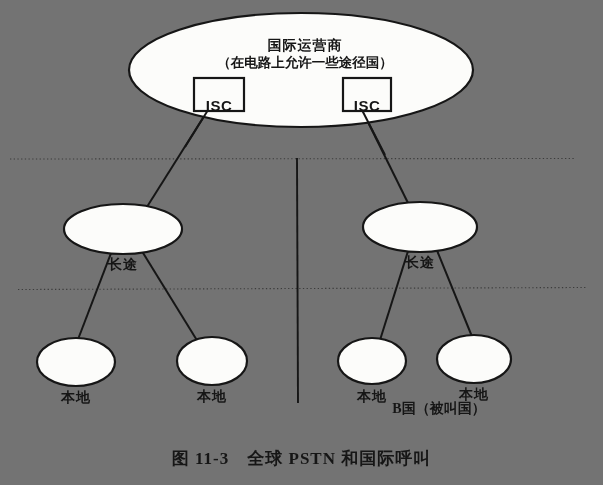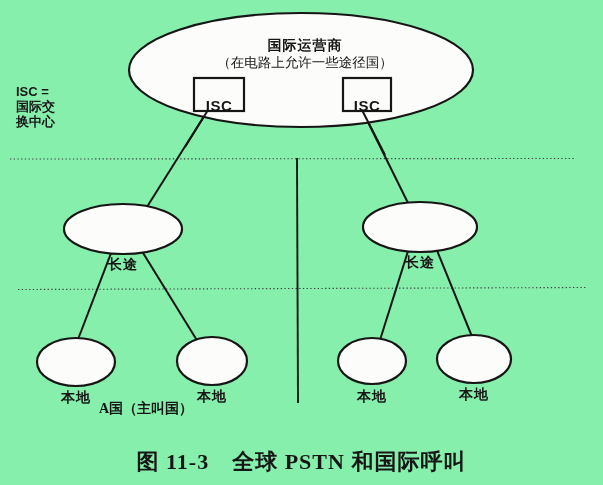--- a/index.html
+++ b/index.html
@@ -5,21 +5,21 @@
   html, body {
     margin: 0;
     padding: 0;
     background: #ffffff;
     font-family: "Liberation Serif", serif;
   }
   .stage {
     position: relative;
     width: 603px;
     height: 485px;
-    background: #86efac;
+    background: #737373;
     overflow: hidden;
     color: #161616;
   }
   .stage svg {
     position: absolute;
     left: 0;
     top: 0;
   }
   .txt {
     position: absolute;
@@ -28,21 +28,21 @@
     white-space: nowrap;
   }
   .center { text-align: center; }
   .cloud-title {
     font-size: 14px;
     font-weight: 700;
     letter-spacing: 1px;
   }
   .cloud-subtitle {
     font-size: 13.5px;
-    font-weight: 400;
+    font-weight: 700;
   }
   .isc-label {
     font-family: "Liberation Sans", sans-serif;
     font-size: 15px;
     font-weight: 700;
     letter-spacing: 0.5px;
     display: flex;
     align-items: center;
     justify-content: center;
     margin-top: 11px;
@@ -57,21 +57,21 @@
     font-size: 14px;
     font-weight: 700;
     letter-spacing: 1px;
     margin-top: 36px;
   }
   .country-label {
     font-size: 14px;
     font-weight: 700;
   }
   .caption {
-    font-size: 22px;
+    font-size: 17px;
     font-weight: 600;
     letter-spacing: 1px;
   }
 </style>
 </head>
 <body>
 
 <div class="stage">
 
   <svg width="603" height="485" viewBox="0 0 603 485">
@@ -104,31 +104,26 @@
     <ellipse cx="372" cy="361" rx="34" ry="23" fill="#fcfcfa" stroke="#161616" stroke-width="2.2"></ellipse>
     <ellipse cx="474" cy="359" rx="37" ry="24" fill="#fcfcfa" stroke="#161616" stroke-width="2.2"></ellipse>
   </svg>
 
   <div class="txt cloud-title center" style="left:205px; top:38px; width:200px;">国际运营商</div>
   <div class="txt cloud-subtitle center" style="left:195px; top:55px; width:220px;">（在电路上允许一些途径国）</div>
 
   <div class="txt isc-label" style="left:194px; top:78px; width:50px; height:33px;">ISC</div>
   <div class="txt isc-label" style="left:343px; top:78px; width:48px; height:33px;">ISC</div>
 
-  <div class="txt legend" style="left:16px; top:84px;">
-    <div class="lg-sans">ISC =</div>
-    <div>国际交</div>
-    <div>换中心</div>
-  </div>
 
   <div class="txt node-label center" style="left:83px; top:221px; width:80px;">长途</div>
   <div class="txt node-label center" style="left:380px; top:219px; width:80px;">长途</div>
 
   <div class="txt node-label center" style="left:36px; top:354px; width:80px;">本地</div>
   <div class="txt node-label center" style="left:172px; top:353px; width:80px;">本地</div>
   <div class="txt node-label center" style="left:332px; top:353px; width:80px;">本地</div>
   <div class="txt node-label center" style="left:434px; top:351px; width:80px;">本地</div>
 
-  <div class="txt country-label center" style="left:46px; top:401px; width:200px;">A国（主叫国）</div>
+  <div class="txt country-label center" style="left:339px; top:401px; width:200px;">B国（被叫国）</div>
 
   <div class="txt caption center" style="left:100px; top:449px; width:403px;">图 11-3　全球 PSTN 和国际呼叫</div>
 
 </div>
 
 </body></html>

